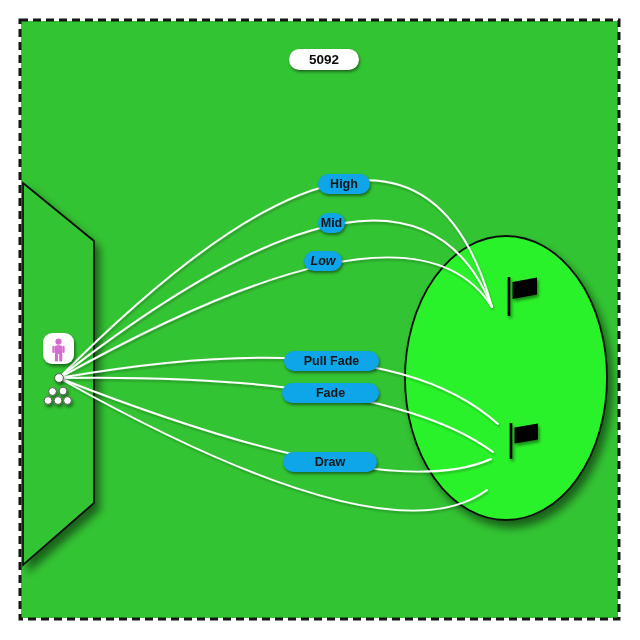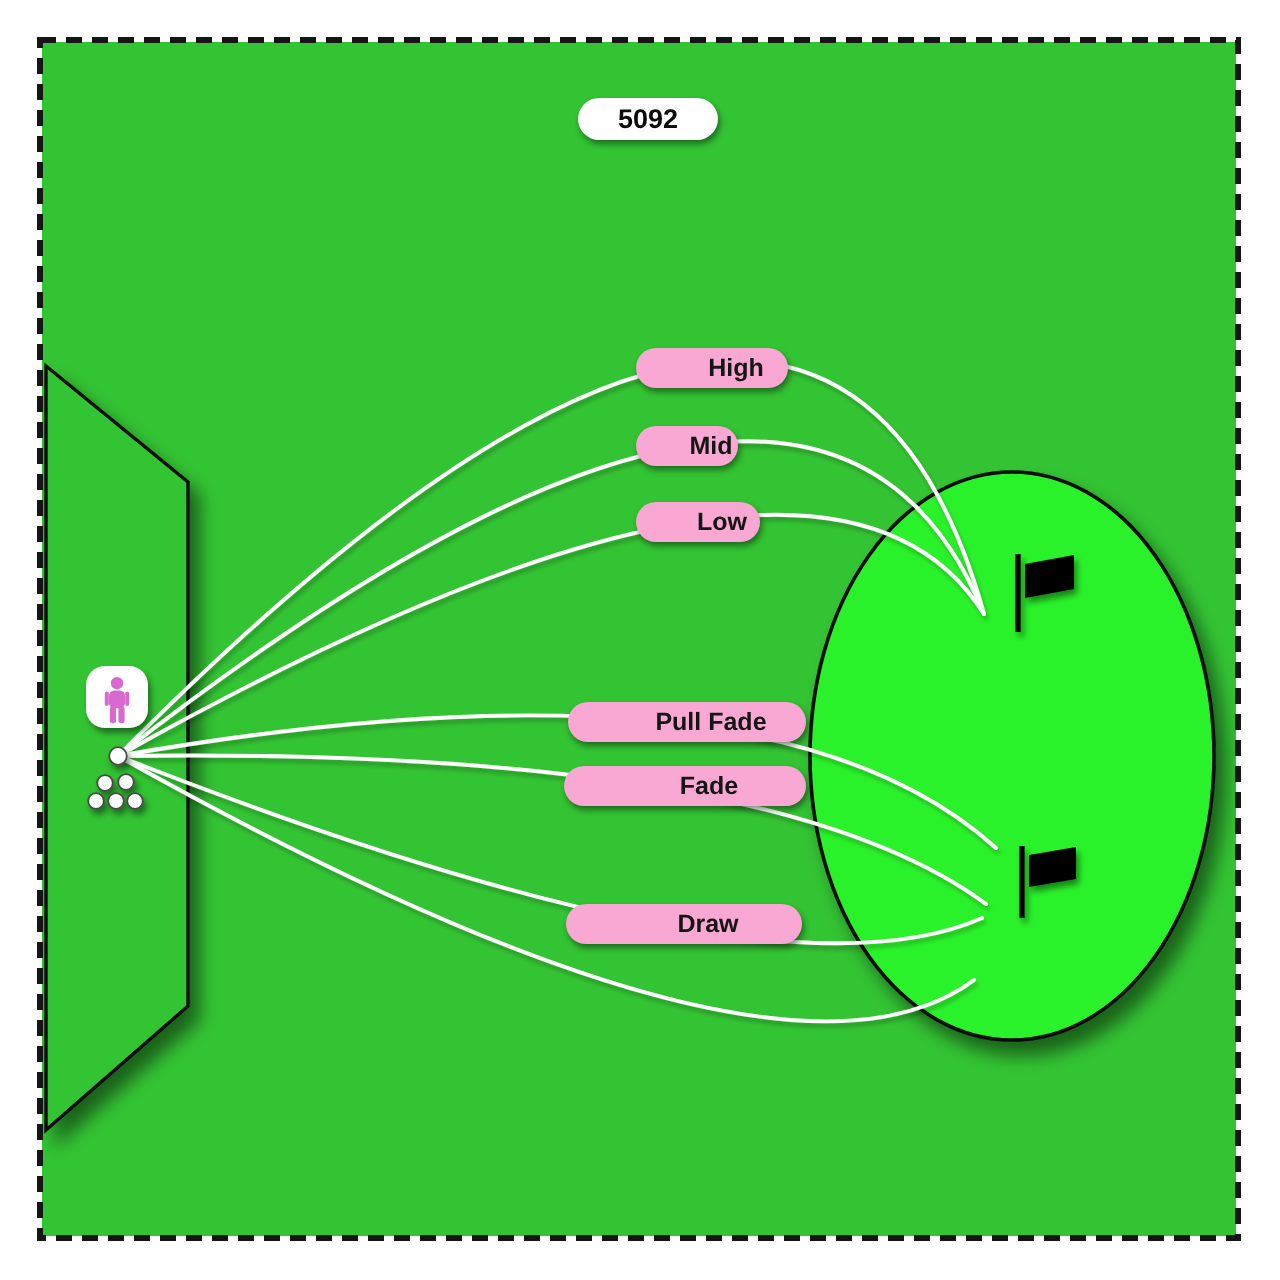--- a/index.html
+++ b/index.html
@@ -3,25 +3,25 @@
 <meta charset="utf-8">
 <style>
   html,body{margin:0;padding:0;}
   body{
     width:640px;height:640px;background:#ffffff;position:relative;overflow:hidden;
     font-family:"Liberation Sans", sans-serif;
   }
   .stage{position:absolute;left:0;top:0;width:640px;height:640px;}
   svg{position:absolute;left:0;top:0;}
   .pill{
-    position:absolute;height:20px;background:#f9a8d4;border-radius:11px;
+    position:absolute;height:20px;background:#0ea5e9;border-radius:11px;
     display:flex;align-items:center;justify-content:center;
     font-size:12.5px;font-weight:600;color:#151515;
     box-shadow:1px 2px 3px rgba(0,0,0,0.45);
-    cursor:pointer;white-space:nowrap;padding-left:24px;
+    cursor:pointer;white-space:nowrap;
   }
   .badge{
     position:absolute;height:21px;background:#ffffff;border-radius:12px;
     display:flex;align-items:center;justify-content:center;
     font-size:13.5px;font-weight:700;color:#0a0a0a;
     box-shadow:1px 2px 3px rgba(0,0,0,0.45);
   }
 </style>
 </head>
 <body>
@@ -88,17 +88,17 @@
       <circle cx="67.5" cy="400.5" r="3.9" fill="#ffffff"></circle>
     </g>
 
     <rect x="20" y="20" width="599" height="599" fill="none" stroke-width="3" stroke-dasharray="8 5" stroke="#151515"></rect>
   </svg>
 
   <div class="badge" style="left:289px;top:49px;width:70px;">5092</div>
 
   <div class="pill" style="left:318px;top:174px;width:52px;">High</div>
   <div class="pill" style="left:318px;top:213px;width:27px;">Mid</div>
-  <div class="pill" style="left:318px;top:251px;width:38px;">Low</div>
+  <div class="pill" style="left:304px;top:251px;width:38px;font-style:italic;">Low</div>
   <div class="pill" style="left:284px;top:351px;width:95px;text-align:right;">Pull Fade</div>
   <div class="pill" style="left:282px;top:383px;width:97px;">Fade</div>
   <div class="pill" style="left:283px;top:452px;width:94px;">Draw</div>
 </div>
 
 </body></html>

